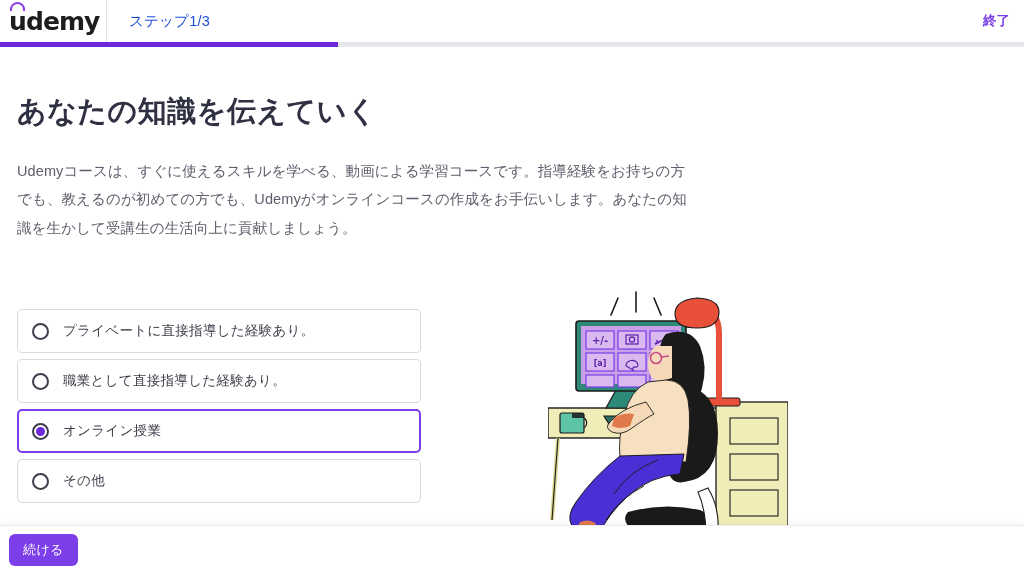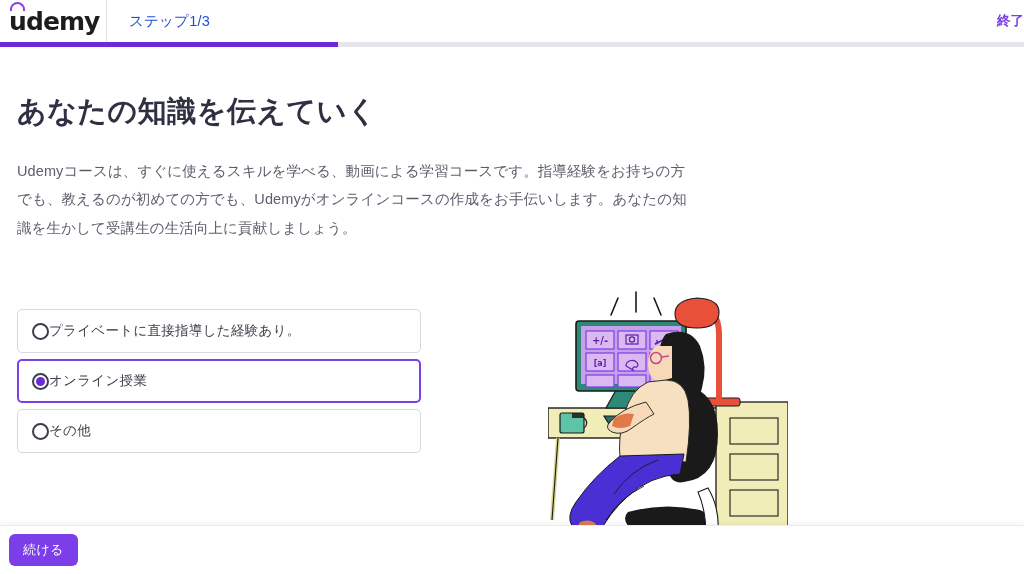--- a/index.html
+++ b/index.html
@@ -73,20 +73,21 @@
     padding-left: 22px;
     letter-spacing: 0.2px;
   }
 
   .header-spacer { flex: 1 1 auto; }
 
   .exit-link {
     font-size: 13.5px;
     color: #7b3ee8;
     font-weight: 700;
+    padding-right: 14px;
     cursor: pointer;
     text-decoration: none;
   }
 
   
   .progress-track {
     position: absolute;
     top: 42px; left: 0;
     width: 1024px;
     height: 5px;
@@ -182,20 +183,21 @@
     border-radius: 50%;
     background: transparent;
   }
   .option.selected .radio-dot {
     background: #6d28d9;
   }
 
   .option-label {
     font-size: 13.5px;
     color: #3c3e4a;
+    margin-left: 14px;
     letter-spacing: 0.3px;
   }
 
   
   .illustration {
     position: absolute;
     top: 243px;
     left: 540;
     left: 540px;
     width: 240px;
@@ -260,20 +262,26 @@
 
   <div class="options">
 
     <div class="option">
       <span class="radio">
           <span class="radio-dot"></span>
         </span>
       <span class="option-label">プライベートに直接指導した経験あり。</span>
     </div>
 
+    <div class="option">
+      <span class="radio">
+          <span class="radio-dot"></span>
+        </span>
+      <span class="option-label">職業として直接指導した経験あり。</span>
+    </div>
 
     <div class="option selected">
       <span class="radio">
           <span class="radio-dot"></span>
         </span>
       <span class="option-label">オンライン授業</span>
     </div>
 
     <div class="option">
       <span class="radio">

